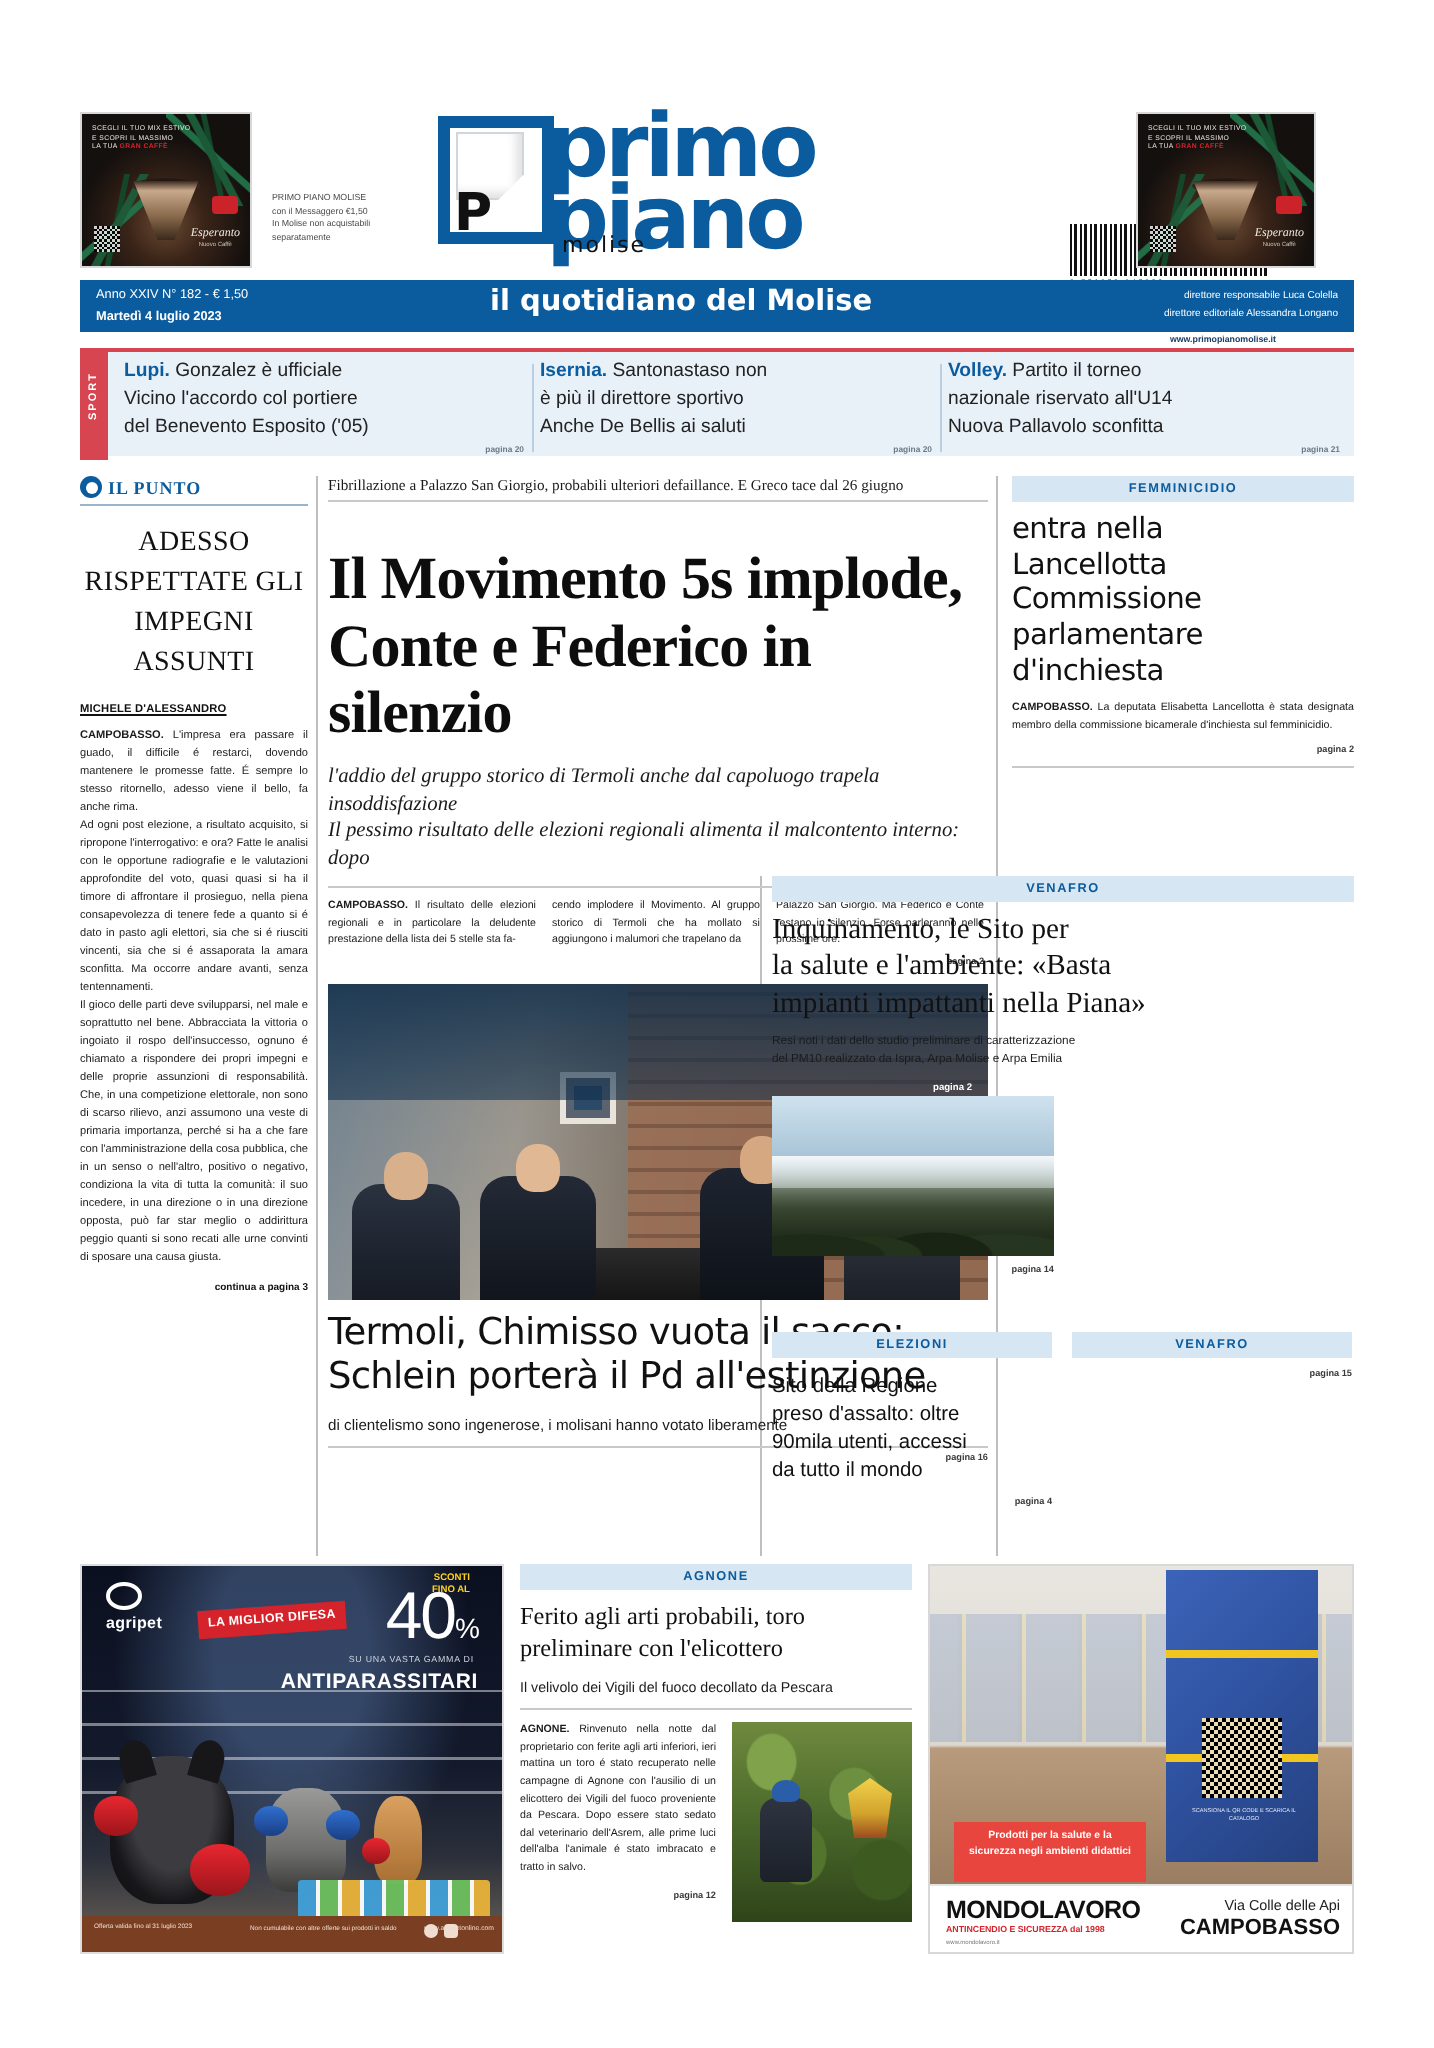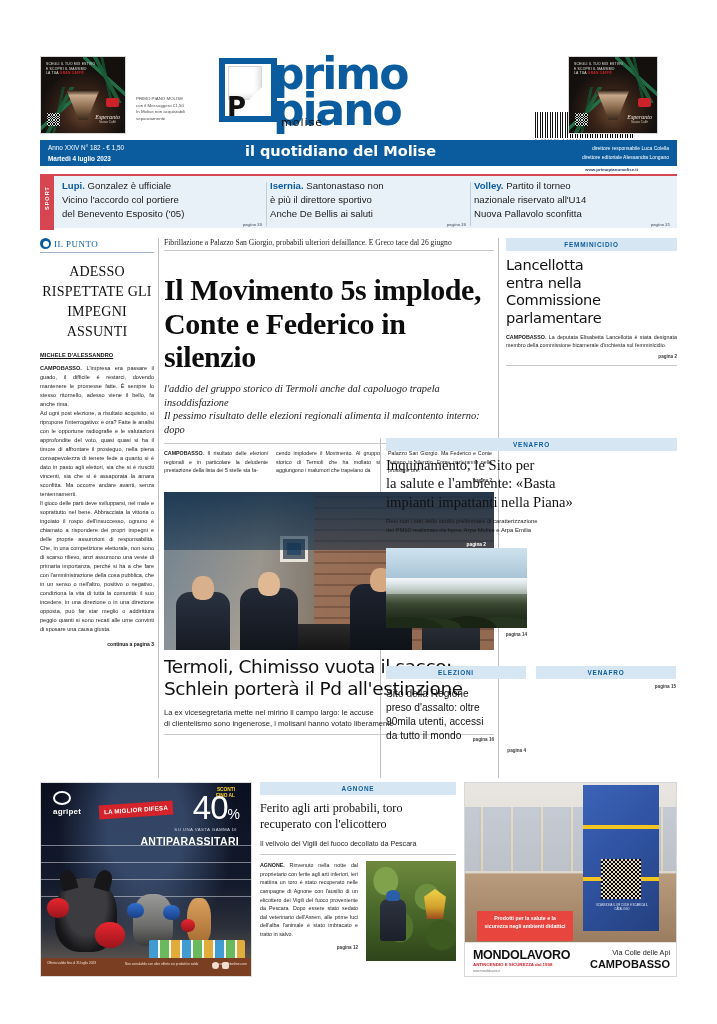--- a/index.html
+++ b/index.html
@@ -141,21 +141,21 @@
 
   
   .content { position:absolute; left:40px; top:238px; width:637px; height:744px; }
 
   
   .lcol { position:absolute; left:0; top:0; width:114px; height:540px; }
   .punto-head { display:flex; align-items:center; gap:3px; border-bottom:1px solid #9bb4c9; padding-bottom:3px;}
   .punto-ico { width:11px; height:11px; border-radius:50%; background:#0b5c9e; position:relative;}
   .punto-ico:after{ content:""; position:absolute; left:2.5px; top:2.5px; width:6px; height:6px;
      border-radius:50%; background:#fff;}
-  .punto-label { font-family:"Liberation Serif", serif; font-weight:normal; font-size:9px;
+  .punto-label { font-family:"Liberation Serif", serif; font-weight:bold; font-size:9px;
      color:#0b5c9e; letter-spacing:.5px;text-align:right;}
   .punto-title {
     margin-top:9px; text-align:center; font-family:"Liberation Serif", serif;
     font-size:14px; line-height:1.42; color:#111; letter-spacing:.2px;
   }
   .punto-author {
     margin-top:10px; font-size:5.6px; font-weight:bold; color:#111;
     text-decoration:underline; letter-spacing:.1px;
   }
   .punto-body {
@@ -565,33 +565,33 @@
         </div>
         <div class="ph1-overlay"></div>
         <div class="ph1-pg">pagina 2</div>
       </div>
 
       <div class="cap1">
         <div>Termoli, Chimisso vuota il sacco:</div>
         <div>Schlein porterà il Pd all'estinzione</div>
       </div>
       <div class="cap1-sub">
-        <div>La ex vicesegretaria mette nel mirino il campo largo: le accuse</div>
         <div>di clientelismo sono ingenerose, i molisani hanno votato liberamente</div>
       </div>
       <div class="cap1-pg">pagina 16</div>
     </div>
 
     <div class="rcol">
       <div class="kicker">FEMMINICIDIO</div>
       <div class="r-title">
+        <div>entra nella</div>
         <div>Lancellotta</div>
-        <div>entra nella</div>
         <div>Commissione</div>
         <div>parlamentare</div>
+        <div>d'inchiesta</div>
       </div>
       <div class="r-body">
         <b>CAMPOBASSO.</b><span> La deputata Elisabetta Lancellotta è stata designata membro della commissione bicamerale d'inchiesta sul femminicidio.</span>
       </div>
       <div class="r-pg">pagina 2</div>
       <div class="hr-thin"></div>
     </div>
 
     <div class="venafro-block">
       <div class="kicker">VENAFRO</div>
@@ -666,21 +666,21 @@
         <div class="ic"></div>
         <div class="ic2"></div>
         <div class="r">www.agripetonline.com</div>
       </div>
     </div>
 
     <div class="agnone">
       <div class="kicker">AGNONE</div>
       <div class="agn-title">
         <div>Ferito agli arti probabili, toro</div>
-        <div>recuperato con l'elicottero</div>
+        <div>preliminare con l'elicottero</div>
       </div>
       <div class="agn-sub">Il velivolo dei Vigili del fuoco decollato da Pescara</div>
       <div class="agn-flex">
         <div class="agn-text">
           <b>AGNONE.</b><span> Rinvenuto nella notte dal proprietario con ferite agli arti inferiori, ieri mattina un toro é stato recuperato nelle campagne di Agnone con l'ausilio di un elicottero dei Vigili del fuoco proveniente da Pescara. Dopo essere stato sedato dal veterinario dell'Asrem, alle prime luci dell'alba l'animale é stato imbracato e tratto in salvo.</span>
           <div class="agn-pg">pagina 12</div>
         </div>
         <div class="agn-photo">
           <div class="agn-leaves"></div>
           <div class="agn-person"></div>

